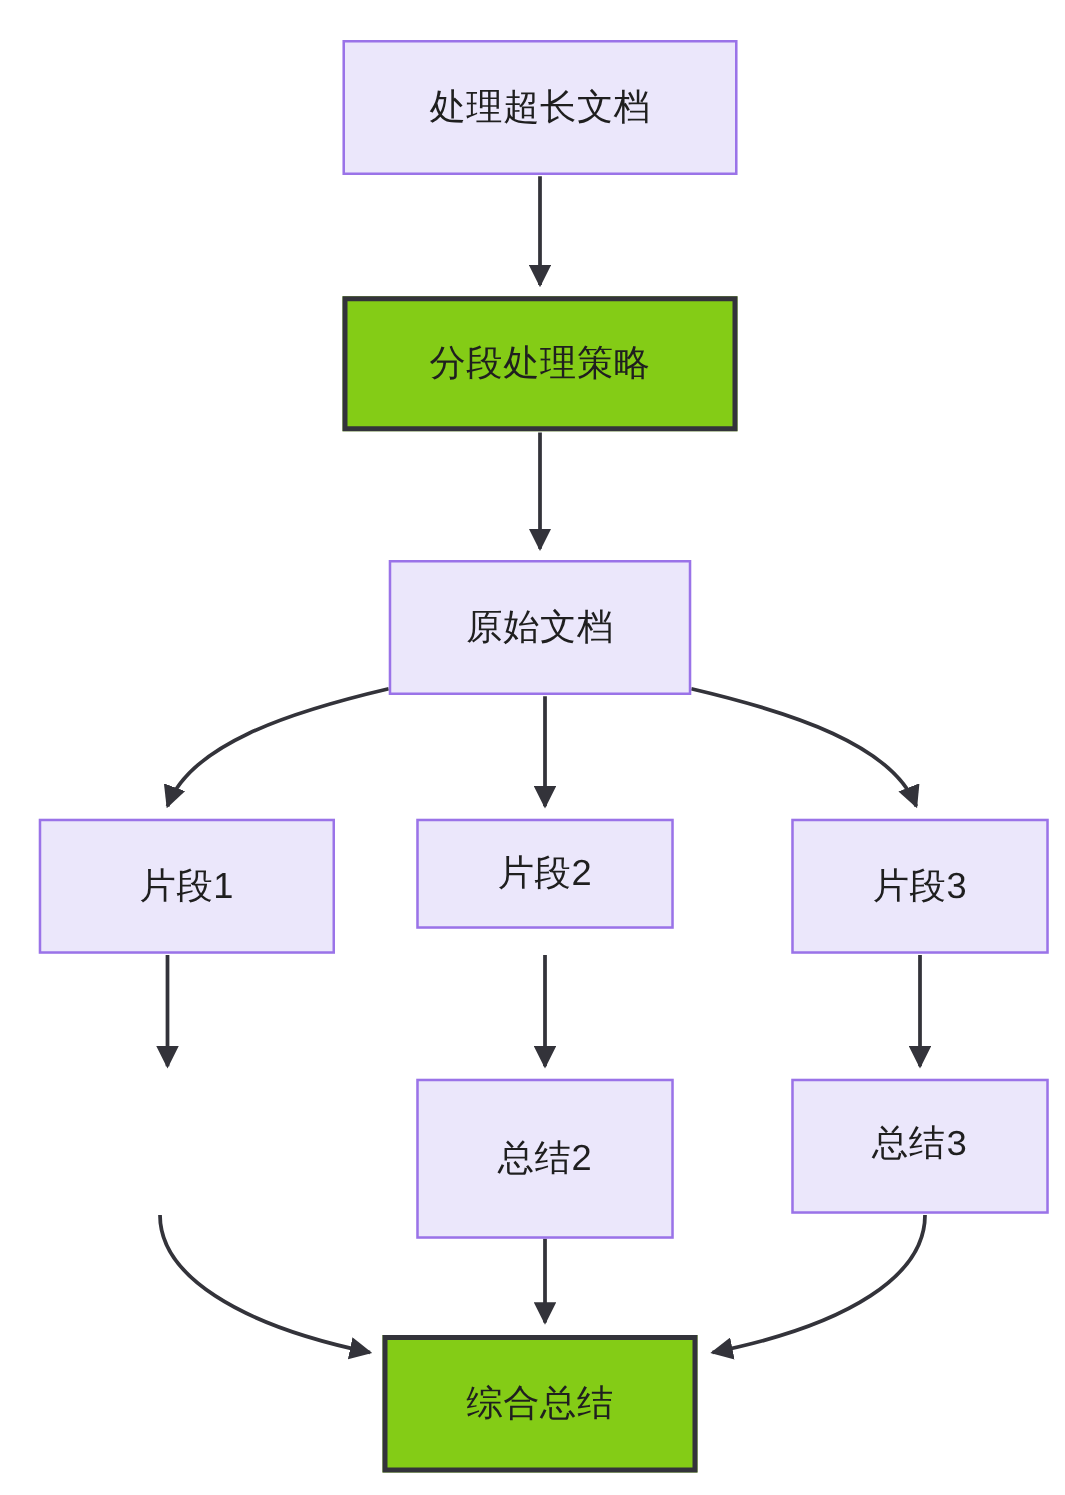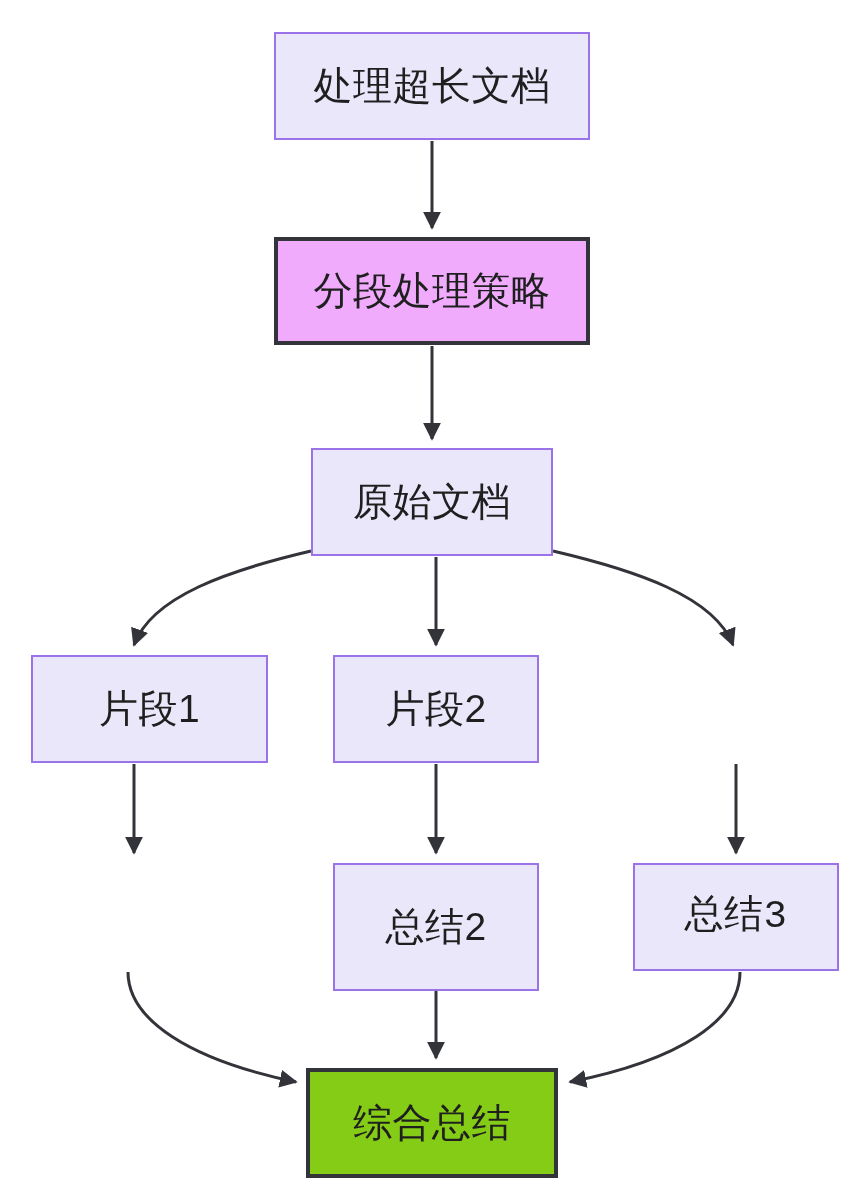--- a/index.html
+++ b/index.html
@@ -28,27 +28,27 @@
   }
   .node {
     position: absolute;
     box-sizing: border-box;
     display: flex;
     align-items: center;
     justify-content: center;
     background: #ebe7fb;
     border: 2px solid #9a73e8;
     color: #1f1f1f;
-    font-size: 39px;
+    font-size: 29px;
     line-height: 1.2;
     letter-spacing: 0.5px;
     z-index: 2;
   }
   .node.emphasis {
-    background: #f0abfc;
+    background: #84cc16;
     border: 4px solid #33333a;
   }
   .node.terminal {
     background: #84cc16;
     border: 4px solid #33333a;
   }
   .node-label {
     display: block;
     pointer-events: none;
   }
@@ -97,24 +97,27 @@
   </div>
 
   <div class="node" style="left:311px; top:448px; width:242px; height:108px;">
     <span class="node-label">原始文档</span>
   </div>
 
   <div class="node" style="left:31px; top:655px; width:237px; height:108px;">
     <span class="node-label">片段1</span>
   </div>
 
-  <div class="node" style="left:333px; top:655px; width:206px; height:108px;">
+  <div class="node" style="left:333px; top:655px; width:206px; height:88px;">
     <span class="node-label">片段2</span>
   </div>
 
+  <div class="node" style="left:633px; top:655px; width:206px; height:108px;">
+    <span class="node-label">片段3</span>
+  </div>
 
 
   <div class="node" style="left:333px; top:863px; width:206px; height:128px;">
     <span class="node-label">总结2</span>
   </div>
 
   <div class="node" style="left:633px; top:863px; width:206px; height:108px;font-family:Liberation Mono, monospace;">
     <span class="node-label">总结3</span>
   </div>
 

